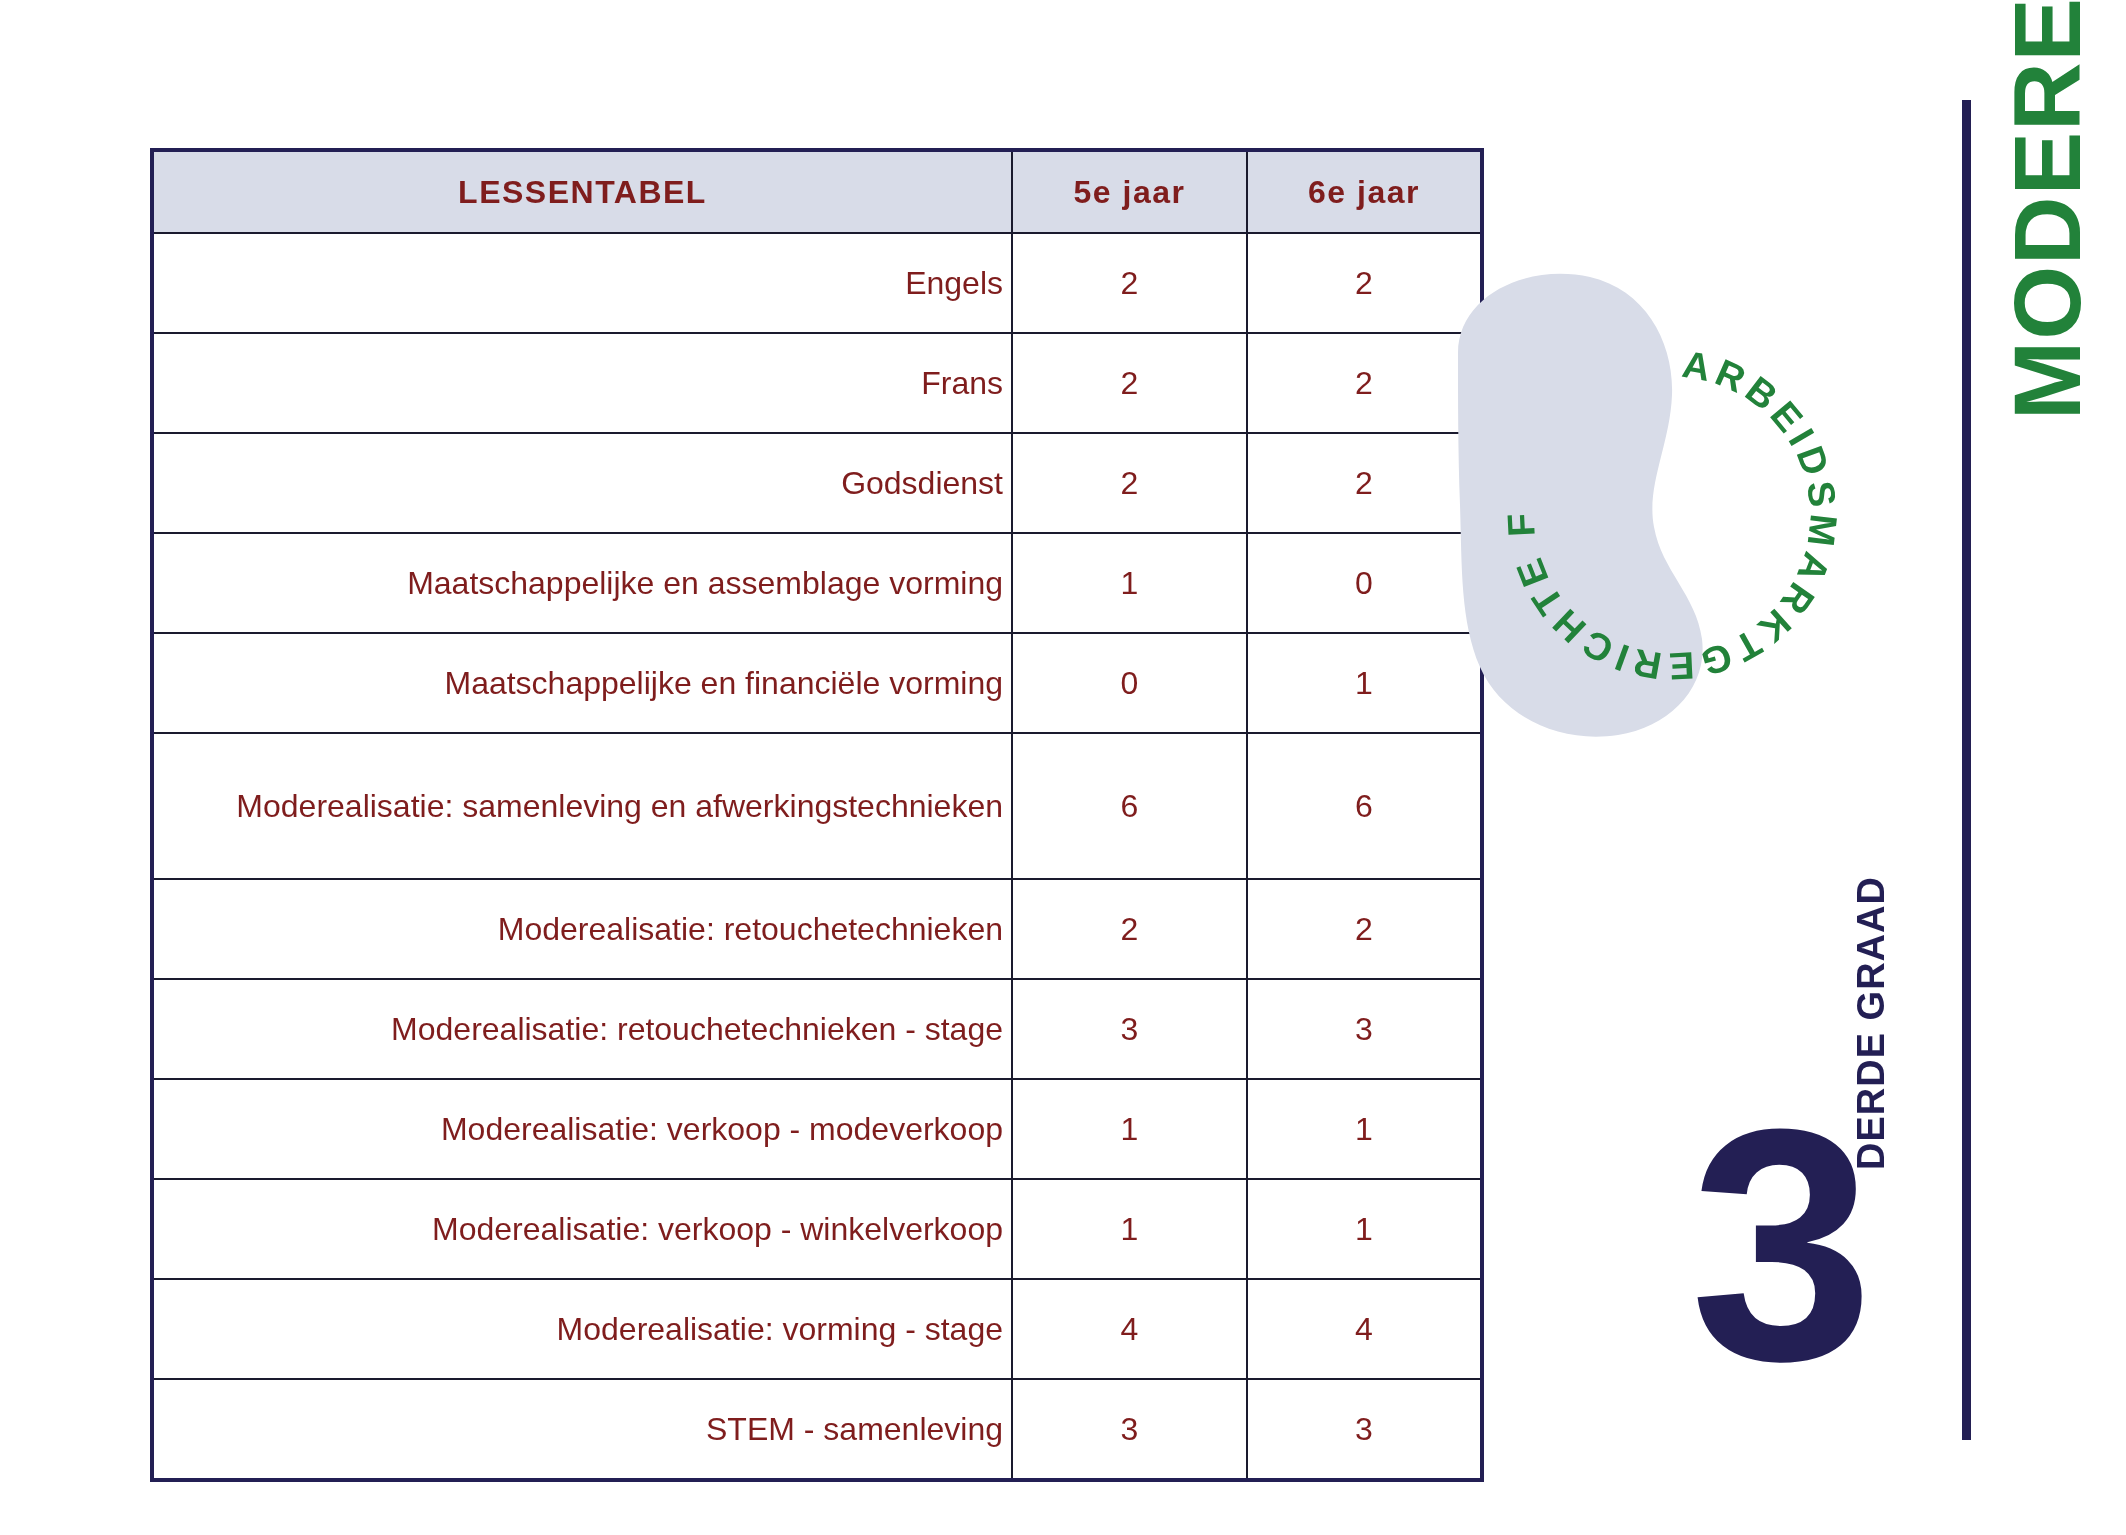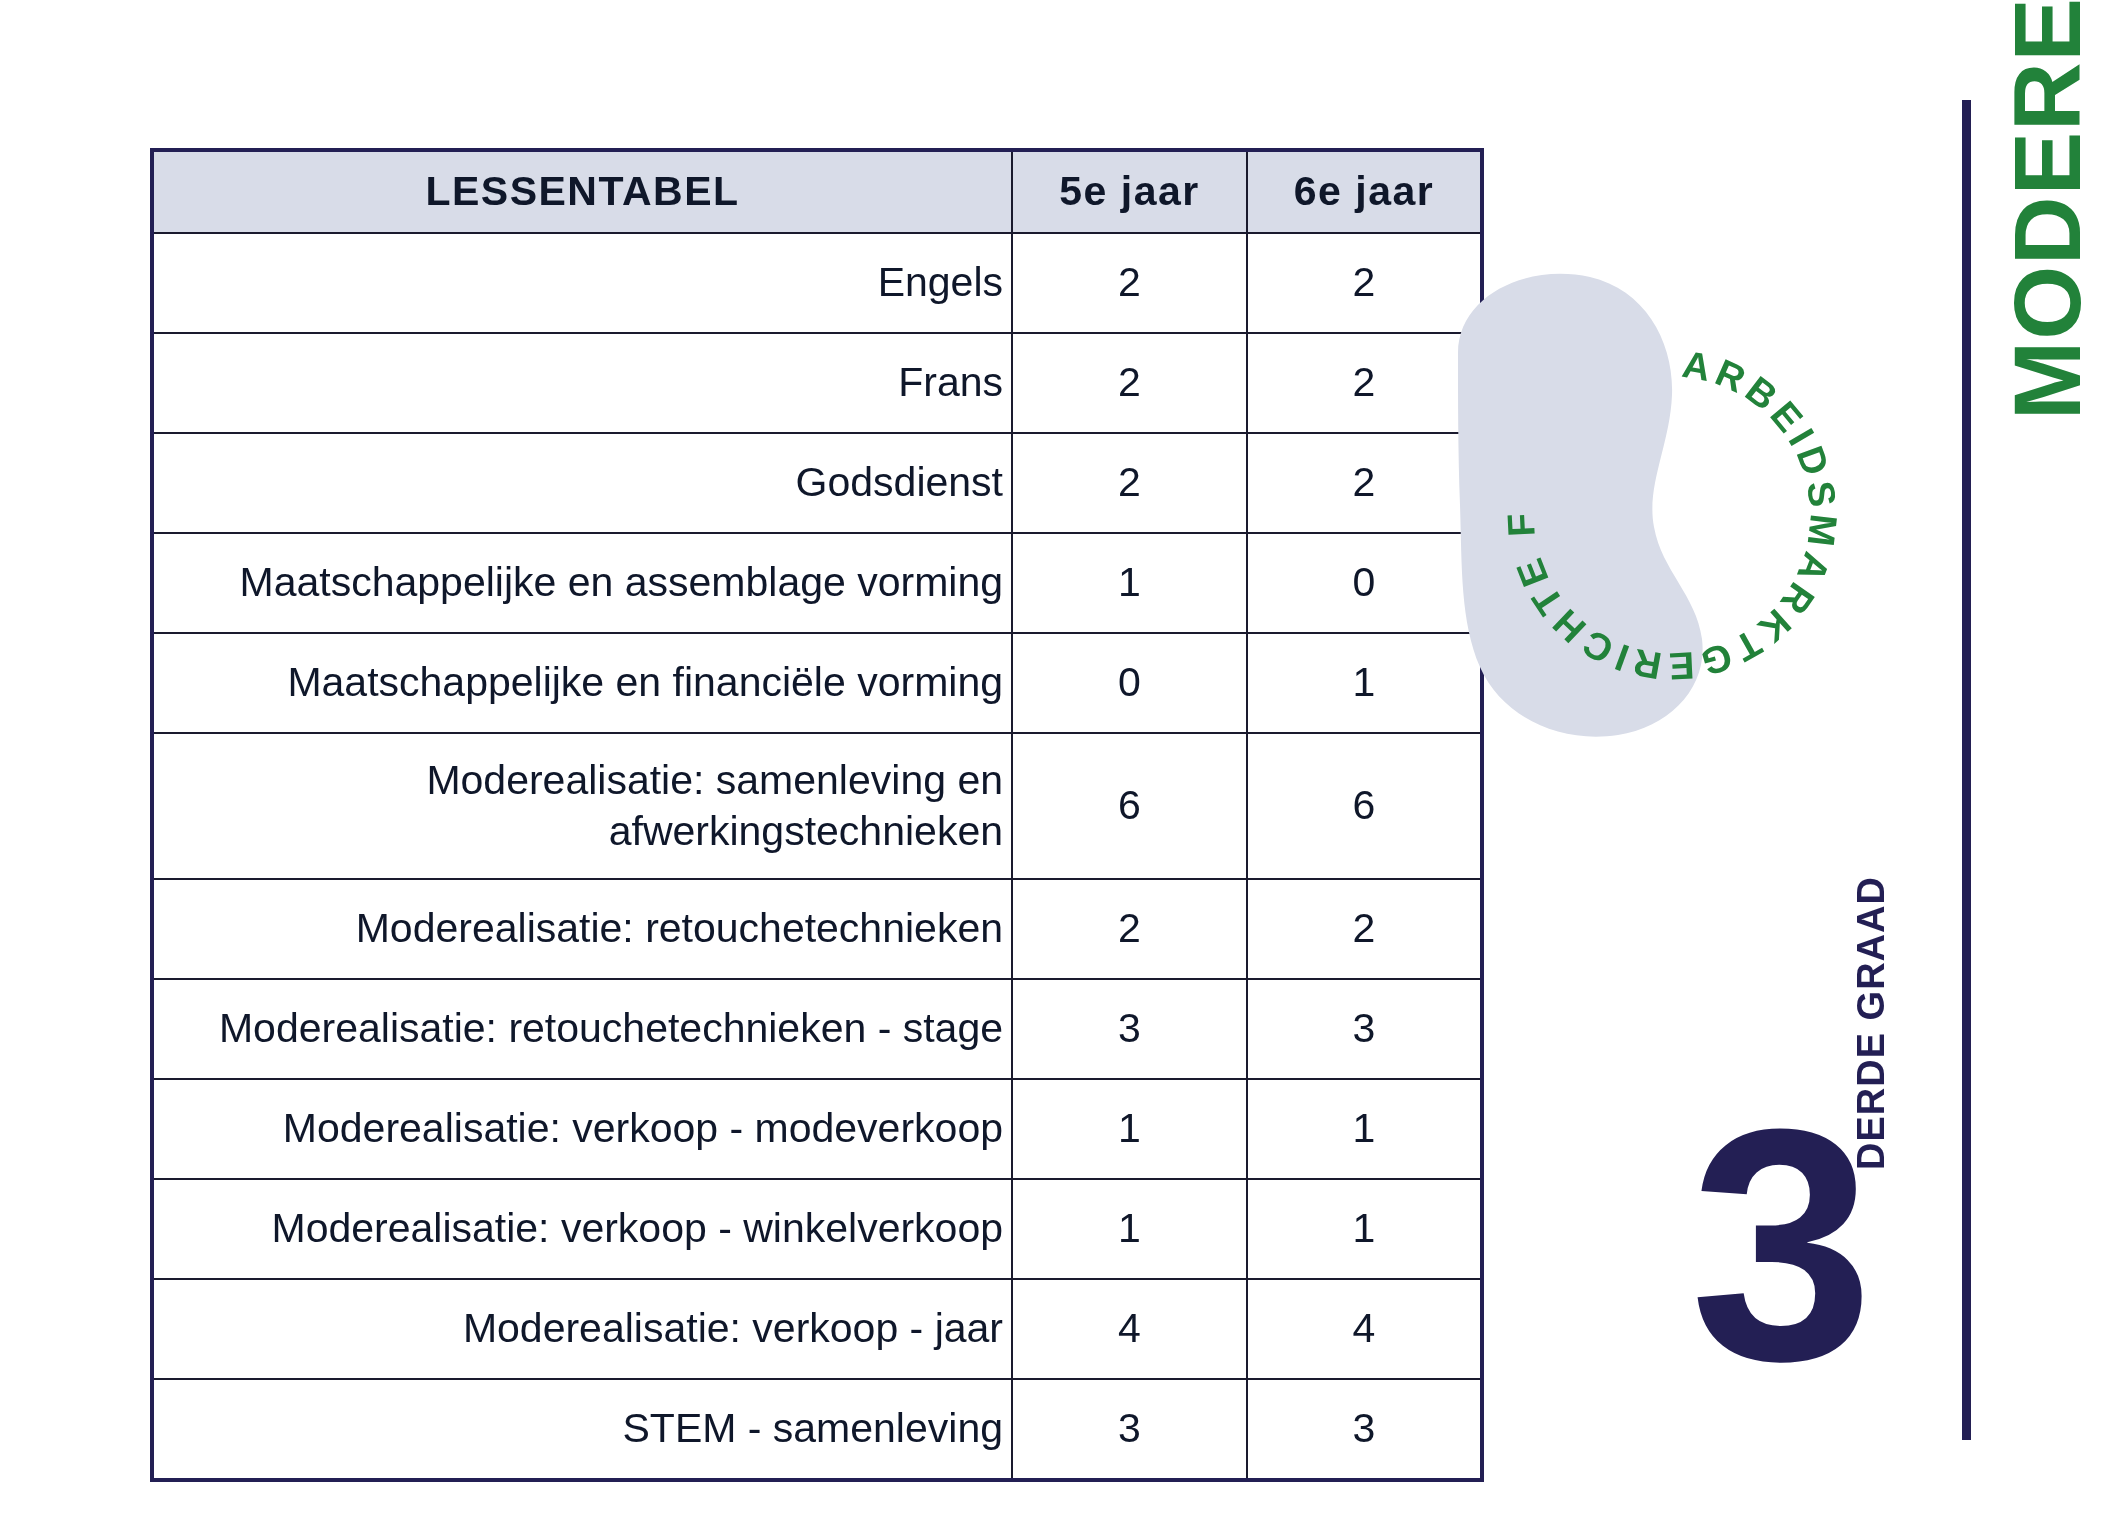--- a/index.html
+++ b/index.html
@@ -27,22 +27,22 @@
     table-layout: fixed;
     width: 1330px;
     border: 4px solid #231f54;
   }
   table.lessentabel col.c-subject { width: 860px; }
   table.lessentabel col.c-year    { width: 235px; }
 
   table.lessentabel th,
   table.lessentabel td {
     border: 2px solid #1a1a2e;
-    color: #0f172a;
-    font-size: 41px;
+    color: #7f1d1d;
+    font-size: 32px;
     font-weight: 400;
     line-height: 1.25;
     vertical-align: middle;
   }
   table.lessentabel thead th {
     background: #d8dce8;
     font-weight: 700;
     letter-spacing: 1.5px;
     height: 72px;
     padding: 4px 10px;
@@ -194,21 +194,21 @@
           <td class="subject">Moderealisatie: verkoop - modeverkoop</td>
           <td class="num">1</td>
           <td class="num">1</td>
         </tr>
         <tr>
           <td class="subject">Moderealisatie: verkoop - winkelverkoop</td>
           <td class="num">1</td>
           <td class="num">1</td>
         </tr>
         <tr>
-          <td class="subject">Moderealisatie: verkoop - jaar</td>
+          <td class="subject">Moderealisatie: vorming - stage</td>
           <td class="num">4</td>
           <td class="num">4</td>
         </tr>
         <tr>
           <td class="subject">STEM - samenleving</td>
           <td class="num">3</td>
           <td class="num">3</td>
         </tr>
       </tbody>
   </table>

